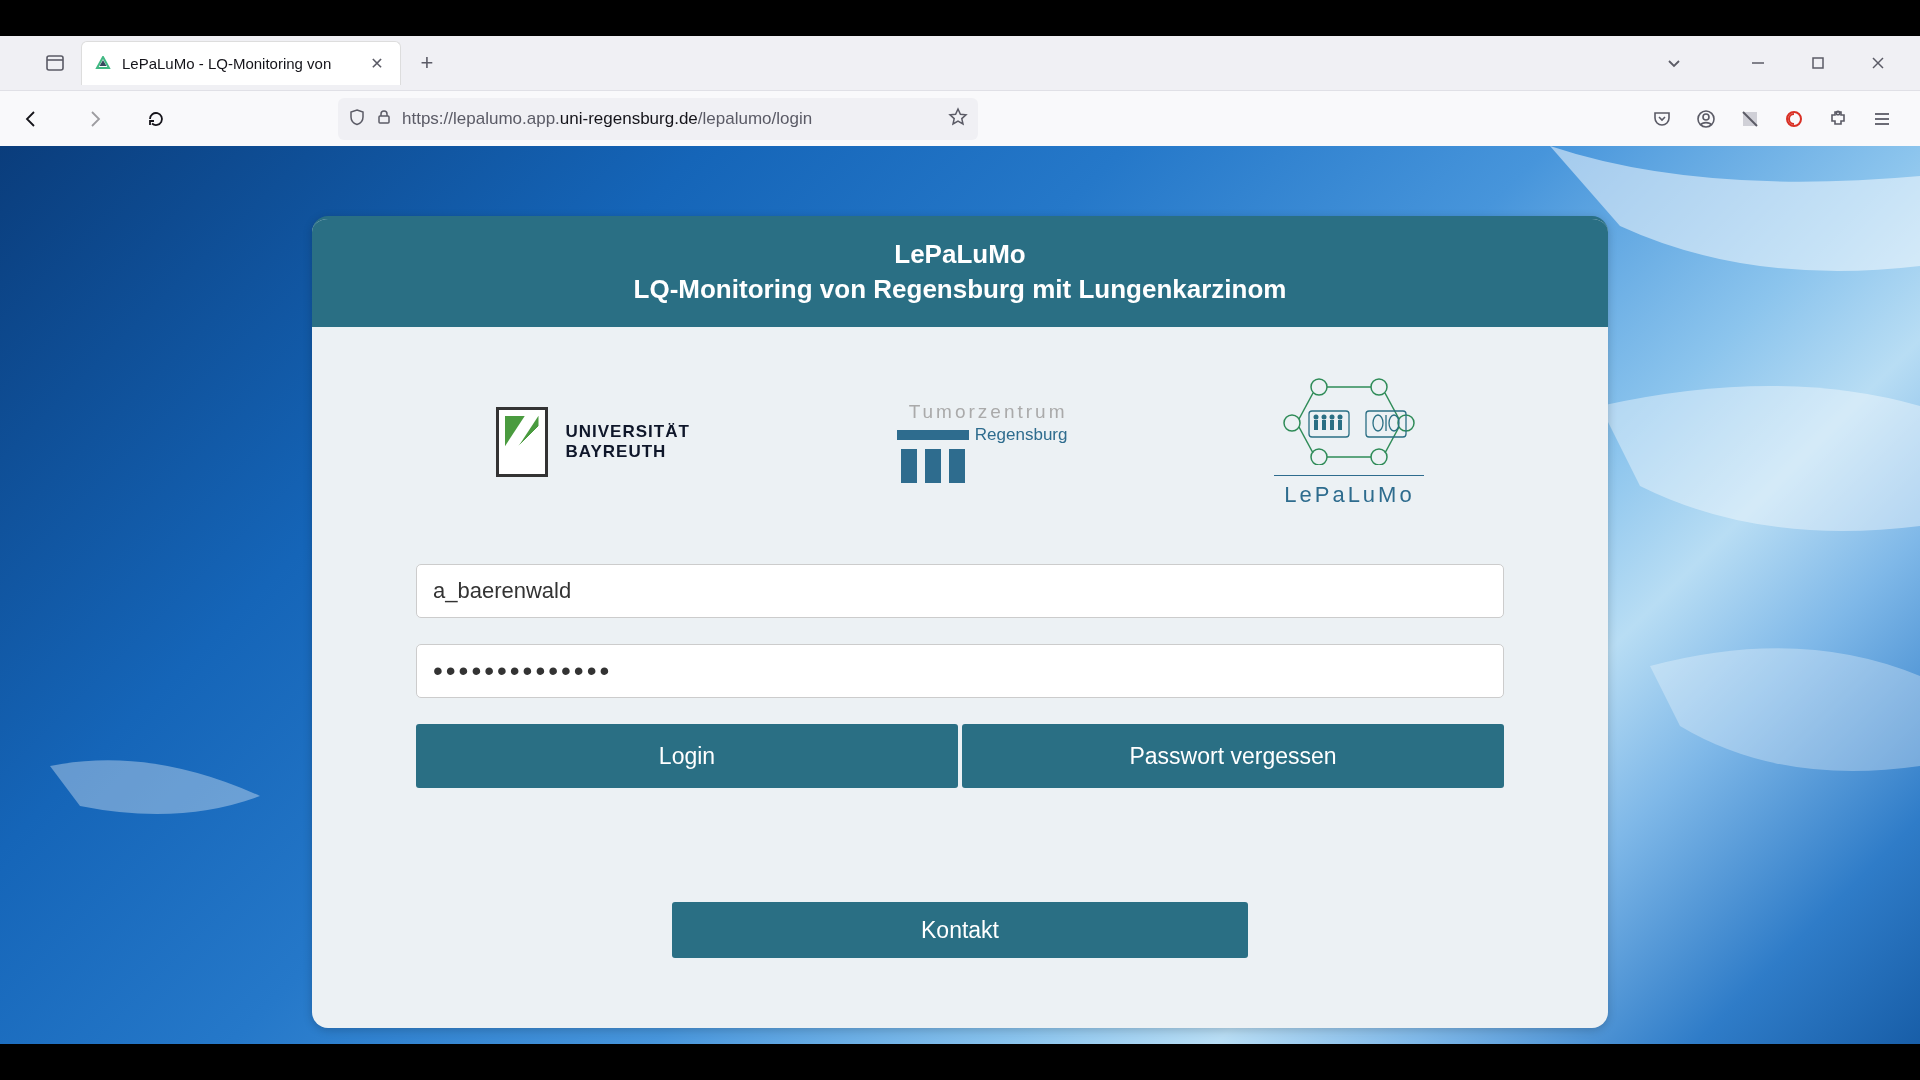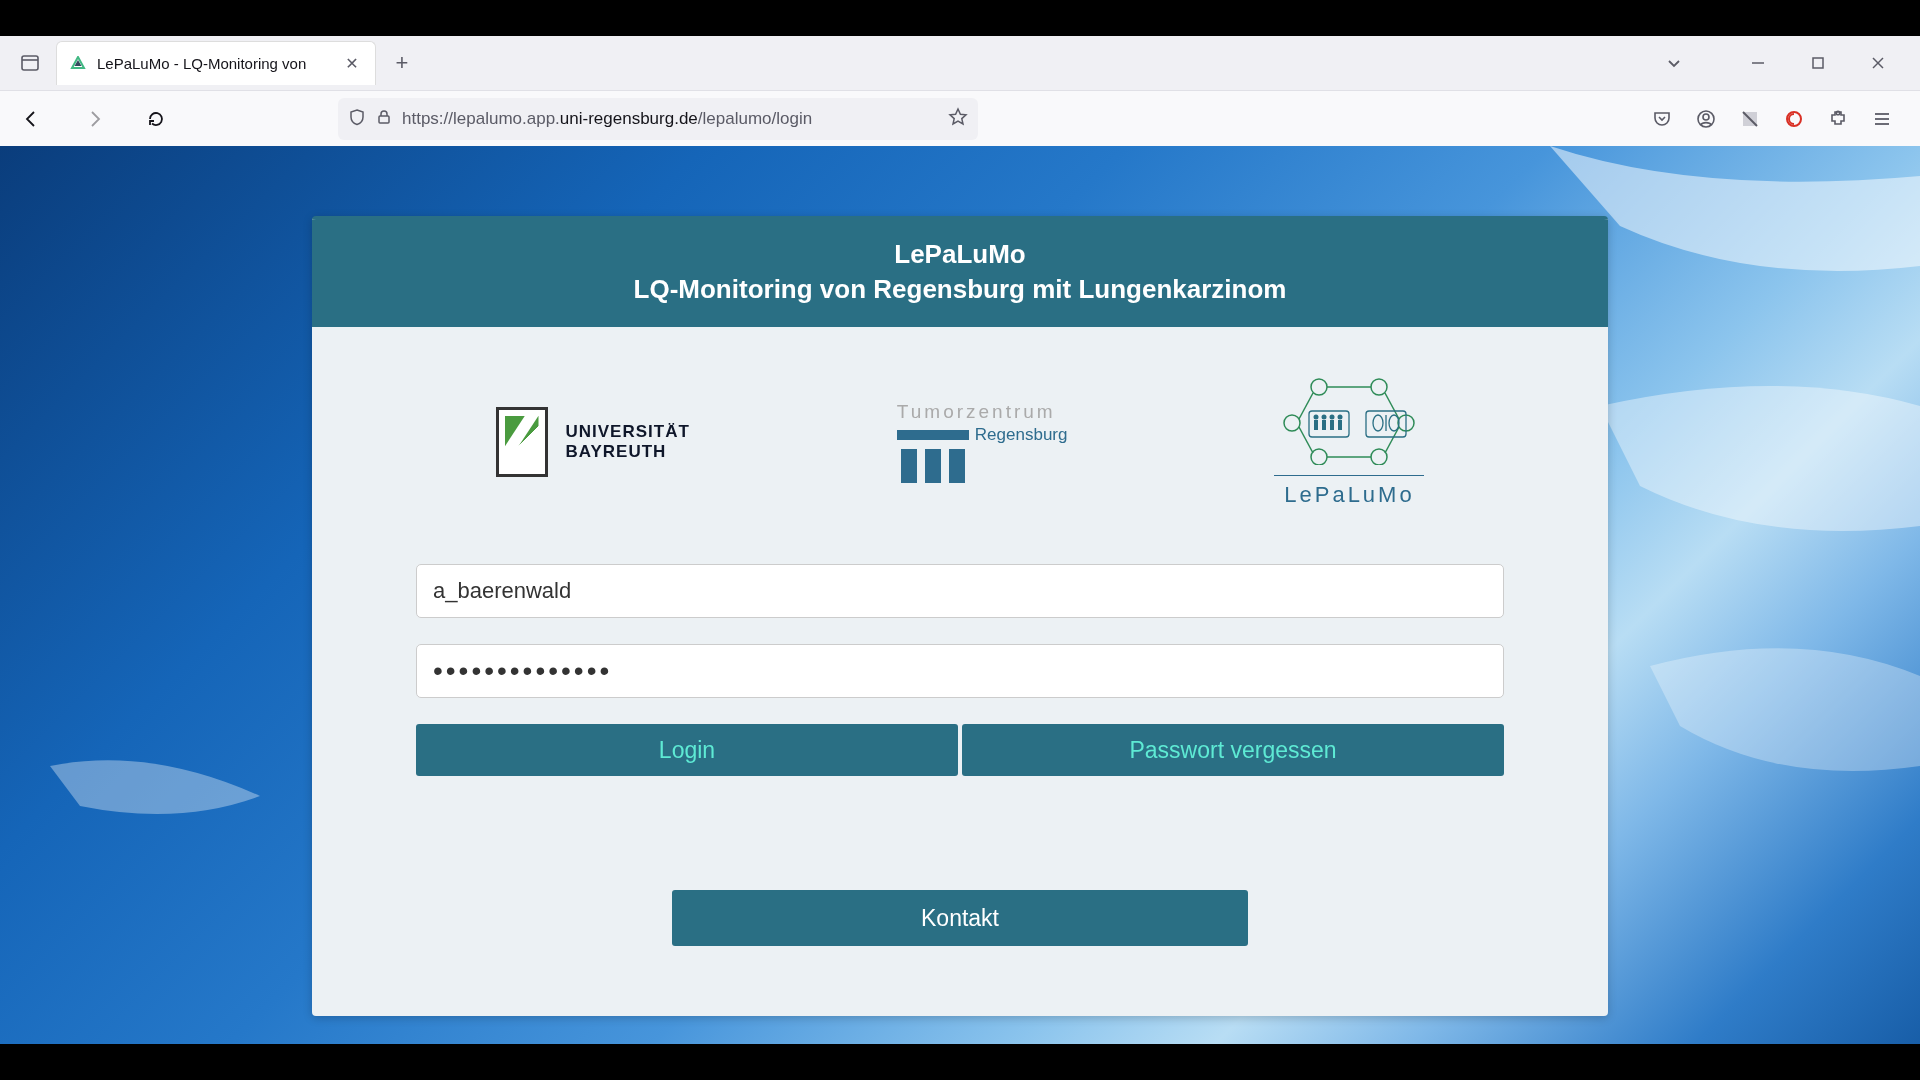--- a/index.html
+++ b/index.html
@@ -30,20 +30,21 @@
       display: flex;
       flex-direction: column;
     }
     .tab-bar {
       height: 54px;
       background: #f0f0f4;
       display: flex;
       align-items: center;
       padding: 0 12px;
       gap: 8px;
+      margin-left: 25px;
     }
     .tab-bar-left {
       display: flex;
       align-items: center;
       gap: 8px;
     }
     .sidebar-toggle {
       width: 36px;
       height: 36px;
       border-radius: 6px;
@@ -177,21 +178,21 @@
       inset: 0;
       pointer-events: none;
     }
     .login-card {
       position: absolute;
       left: 50%;
       top: 70px;
       transform: translateX(-50%);
       width: 1296px;
       background: #ecf1f4;
-      border-radius: 4px;
+      border-radius: 16px;
       overflow: hidden;
       box-shadow: 0 2px 10px rgba(0,0,0,0.2);
       border-top: 3px solid #2a6f84;
     }
     .card-header {
       background: #2a6f84;
       padding: 18px 20px 20px;
       text-align: center;
       color: #fff;
     }
@@ -217,23 +218,23 @@
       outline: none;
     }
     .text-input + .text-input { margin-top: 26px; }
     .btn-row {
       display: flex;
       gap: 4px;
       margin-top: 26px;
     }
     .btn {
       flex: 1;
-      height: 52px;
+      height: 64px;
       background: #2a6f84;
-      color: #5eead4;
+      color: #ffffff;
       border: none;
       font-size: 23px;
       cursor: pointer;
       border-radius: 3px;
     }
     .contact-row {
       display: flex;
       justify-content: center;
       margin-top: 114px;
     }
@@ -259,21 +260,21 @@
       position: absolute; inset: 6px;
       background: linear-gradient(135deg, #4a9b3f 50%, #fff 50%);
       clip-path: polygon(0 100%, 100% 0, 100% 100%);
     }
     .ub-leaf2 {
       position: absolute; inset: 6px;
       background: #4a9b3f;
       clip-path: polygon(0 0, 60% 0, 0 60%);
     }
     .ub-text { font-size: 17px; font-weight: 600; letter-spacing: 1px; line-height: 1.15; color: #0f172a;}
-    .tz-logo { text-align: left; }
+    .tz-logo { text-align: right; }
     .tz-top { font-size: 19px; letter-spacing: 3px; color: #aaa; font-weight: 400;}
     .tz-mid { display:flex; align-items: center; gap: 6px; margin-top: 2px;}
     .tz-bar { width: 72px; height: 10px; background: #2e6c8e; }
     .tz-reg { font-size: 17px; color: #2e6c8e; font-weight: 500;}
     .tz-pillars { display:flex; gap: 8px; margin-top: 4px; margin-left: 4px;}
     .tz-pillar { width: 16px; height: 34px; background: #2e6c8e; }
     .lepa-logo { text-align: center; }
     .lepa-net { width: 150px; height: 90px; }
     .lepa-text { font-size: 22px; letter-spacing: 3px; color: #2e6c8e; font-weight: 500; margin-top: 6px; border-top: 1.5px solid #2e6c8e; padding-top: 6px;}
     .password-dots {

